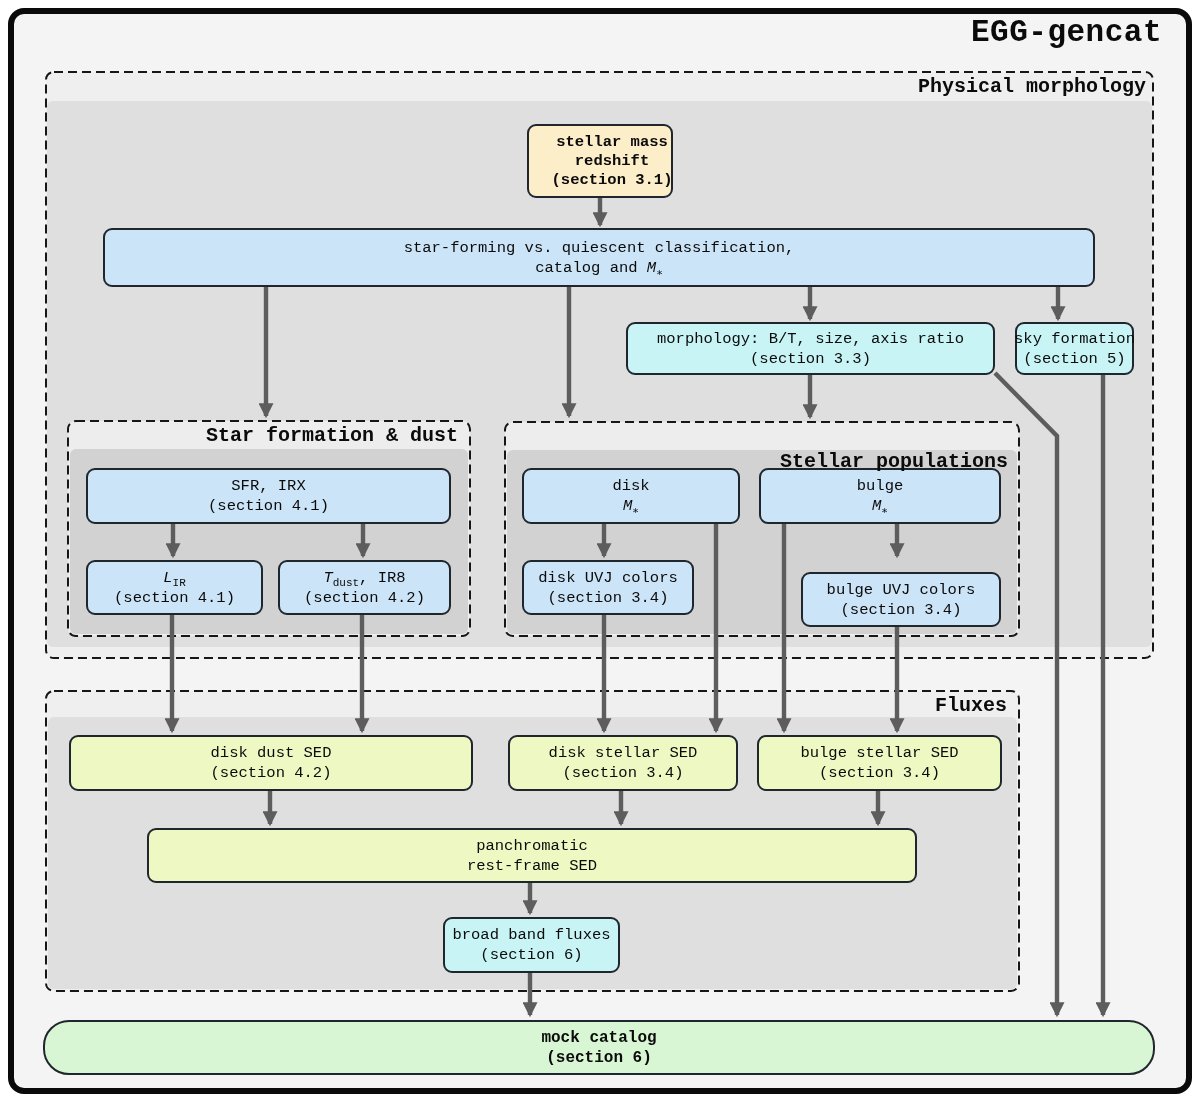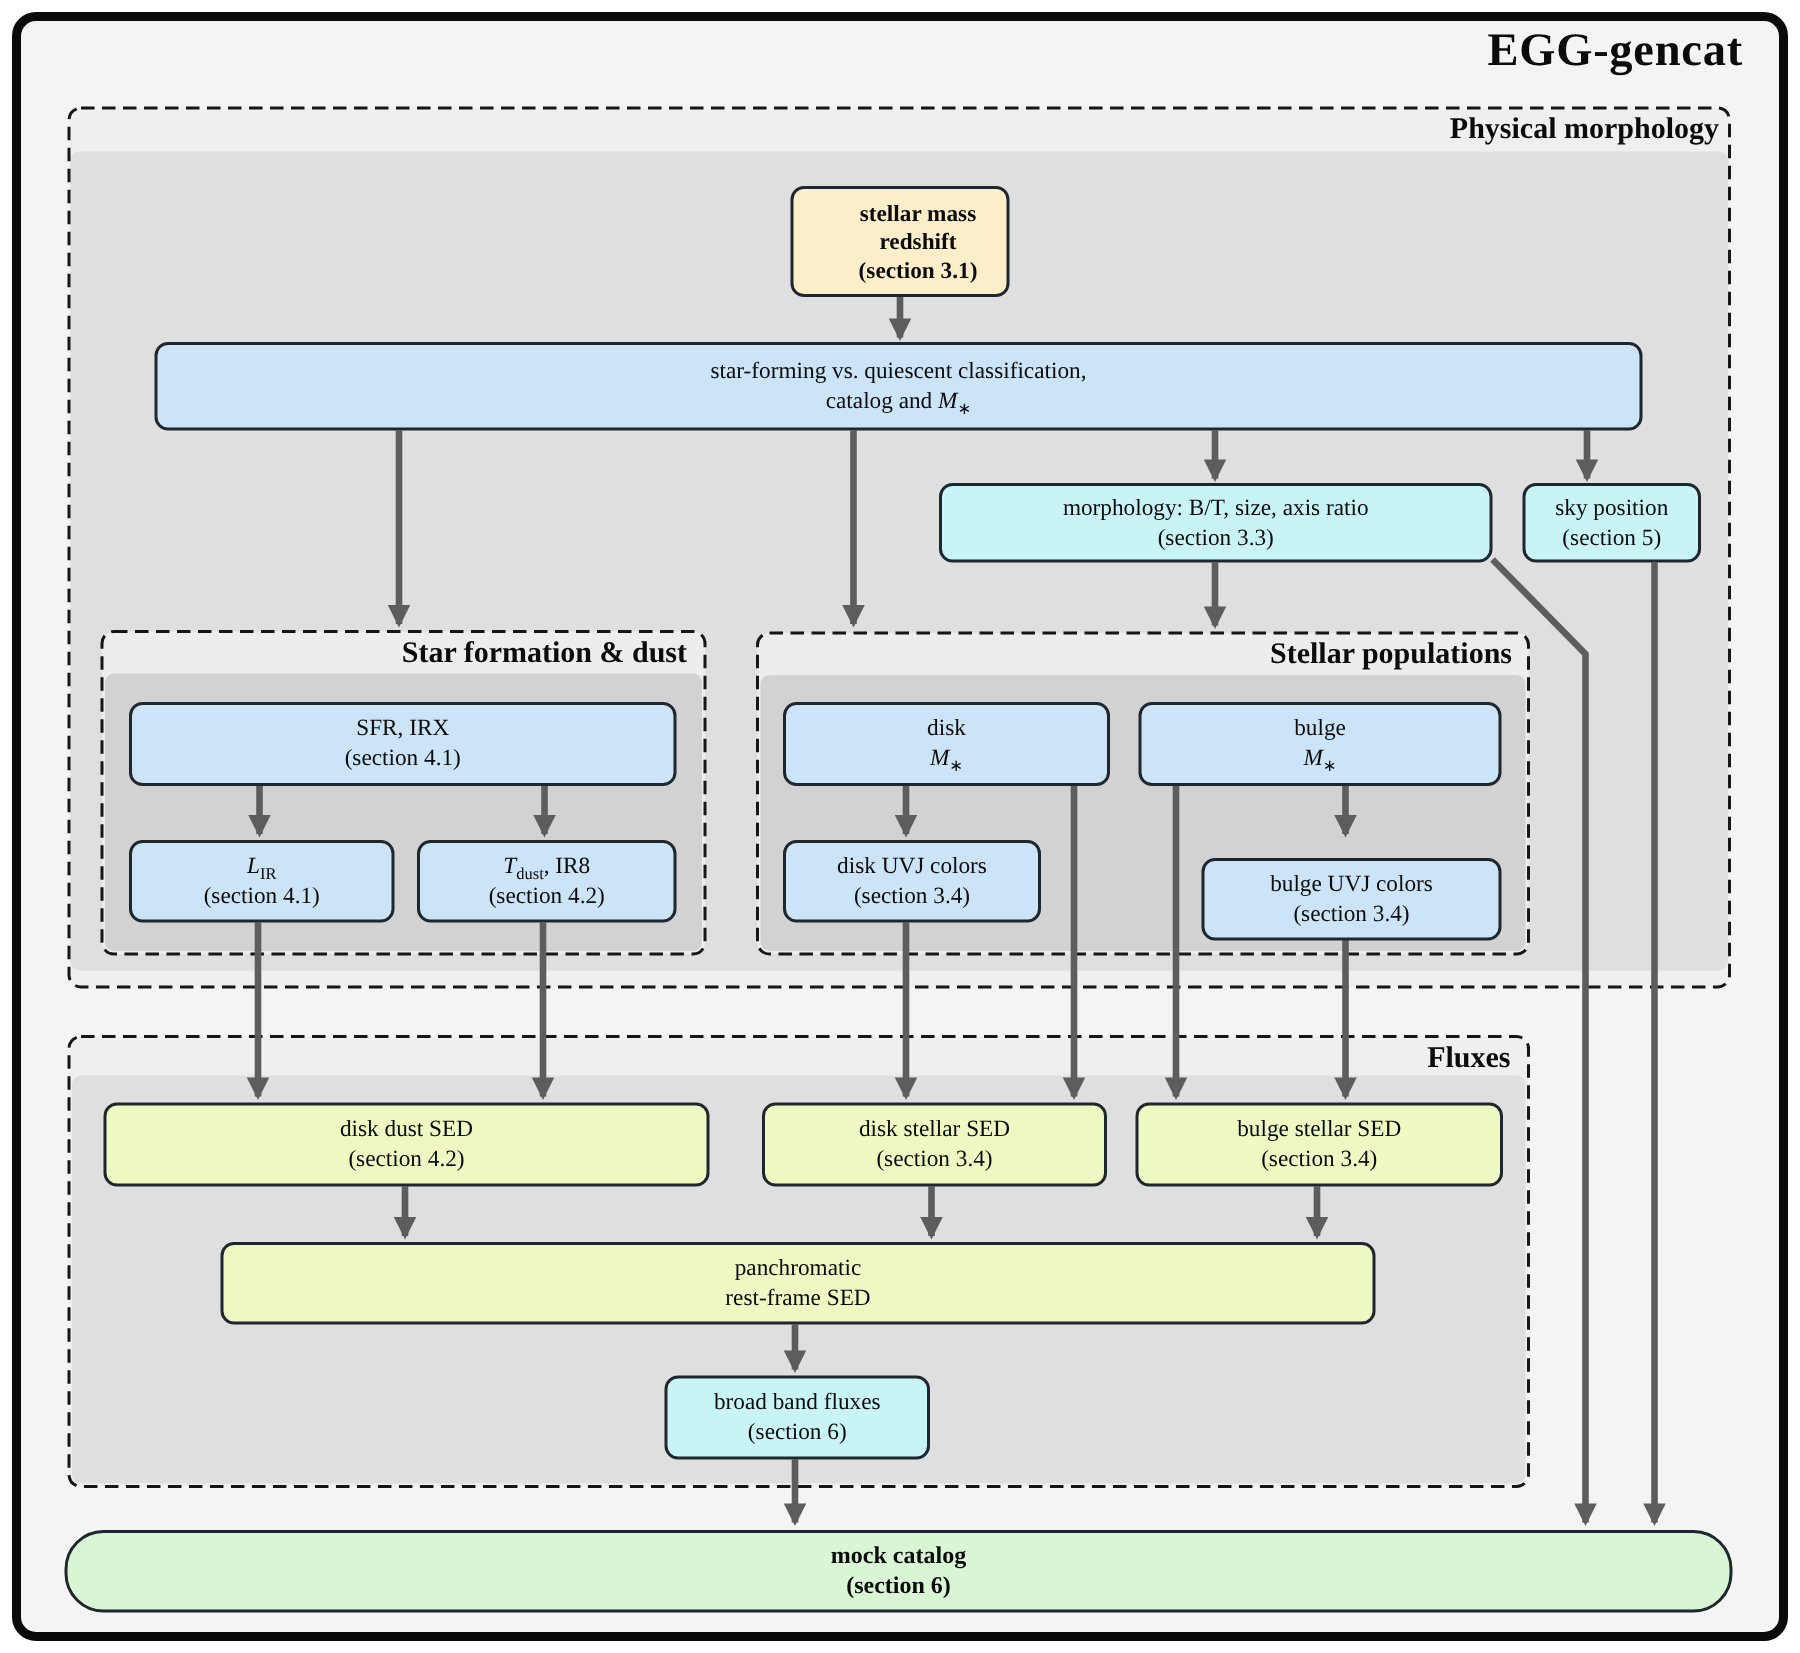--- a/index.html
+++ b/index.html
@@ -1,18 +1,18 @@
 <!DOCTYPE html>
 <html><head>
 <meta charset="utf-8">
 <style>
   html,body{margin:0;padding:0;background:#ffffff;}
   #canvas{
     position:relative;width:1200px;height:1102px;background:#ffffff;
-    font-family:Liberation Serif, serif;color:#0b0b0b;
+    font-family:Liberation Mono, monospace;color:#0b0b0b;
     overflow:hidden;
   }
   .abs{position:absolute;box-sizing:border-box;}
   
   #outer{
     left:8px;top:8px;width:1184px;height:1086px;
     background:#f4f4f5;border:6px solid #0a0a0a;border-radius:16px;
     z-index:0;
   }
   #title{
@@ -29,21 +29,21 @@
   #sp-int{left:505px;top:422px;width:514px;height:214px;background:#ededed;}
   #sp-mat{left:507px;top:450px;width:510px;height:184px;background:#d2d2d2;}
   #fx-int{left:46px;top:691px;width:973px;height:300px;background:#efeff0;}
   #fx-mat{left:48px;top:717px;width:969px;height:272px;background:#dfdfdf;}
   
   #wires{left:0;top:0;width:1200px;height:1102px;z-index:2;}
   
   .sec-label{z-index:4;font-size:20px;font-weight:bold;white-space:nowrap;}
   #pp-label{top:75px;right:54px;}
   #sfd-label{top:424px;right:742px;}
-  #sp-label{top:425px;right:192px;margin-left:26px;}
+  #sp-label{top:450px;right:192px;margin-left:26px;}
   #fx-label{top:694px;right:193px;}
   
   .node{
     z-index:3;display:flex;flex-direction:column;justify-content:center;align-items:center;
     text-align:center;border:2px solid #20262e;border-radius:9px;
     font-size:15.5px;line-height:20px;
   }
   .node .l1,.node .l2,.node .l3{white-space:nowrap;}
   .blue{background:#cce4f7;}
   .cyan{background:#c9f4f6;}
@@ -145,21 +145,21 @@
     <div class="l1">star-forming vs. quiescent classification,</div>
     <div class="l2"><span>catalog and </span><i>M</i><sub>∗</sub></div>
   </div>
 
   <div id="n-morph" class="abs node cyan">
     <div class="l1">morphology: B/T, size, axis ratio</div>
     <div class="l2">(section 3.3)</div>
   </div>
 
   <div id="n-sky" class="abs node cyan">
-    <div class="l1">sky position</div>
+    <div class="l1">sky formation</div>
     <div class="l2">(section 5)</div>
   </div>
 
   <div id="n-sfr" class="abs node blue">
     <div class="l1">SFR, IRX</div>
     <div class="l2">(section 4.1)</div>
   </div>
 
   <div id="n-lir" class="abs node blue">
     <div class="l1"><i>L</i><sub>IR</sub></div>

